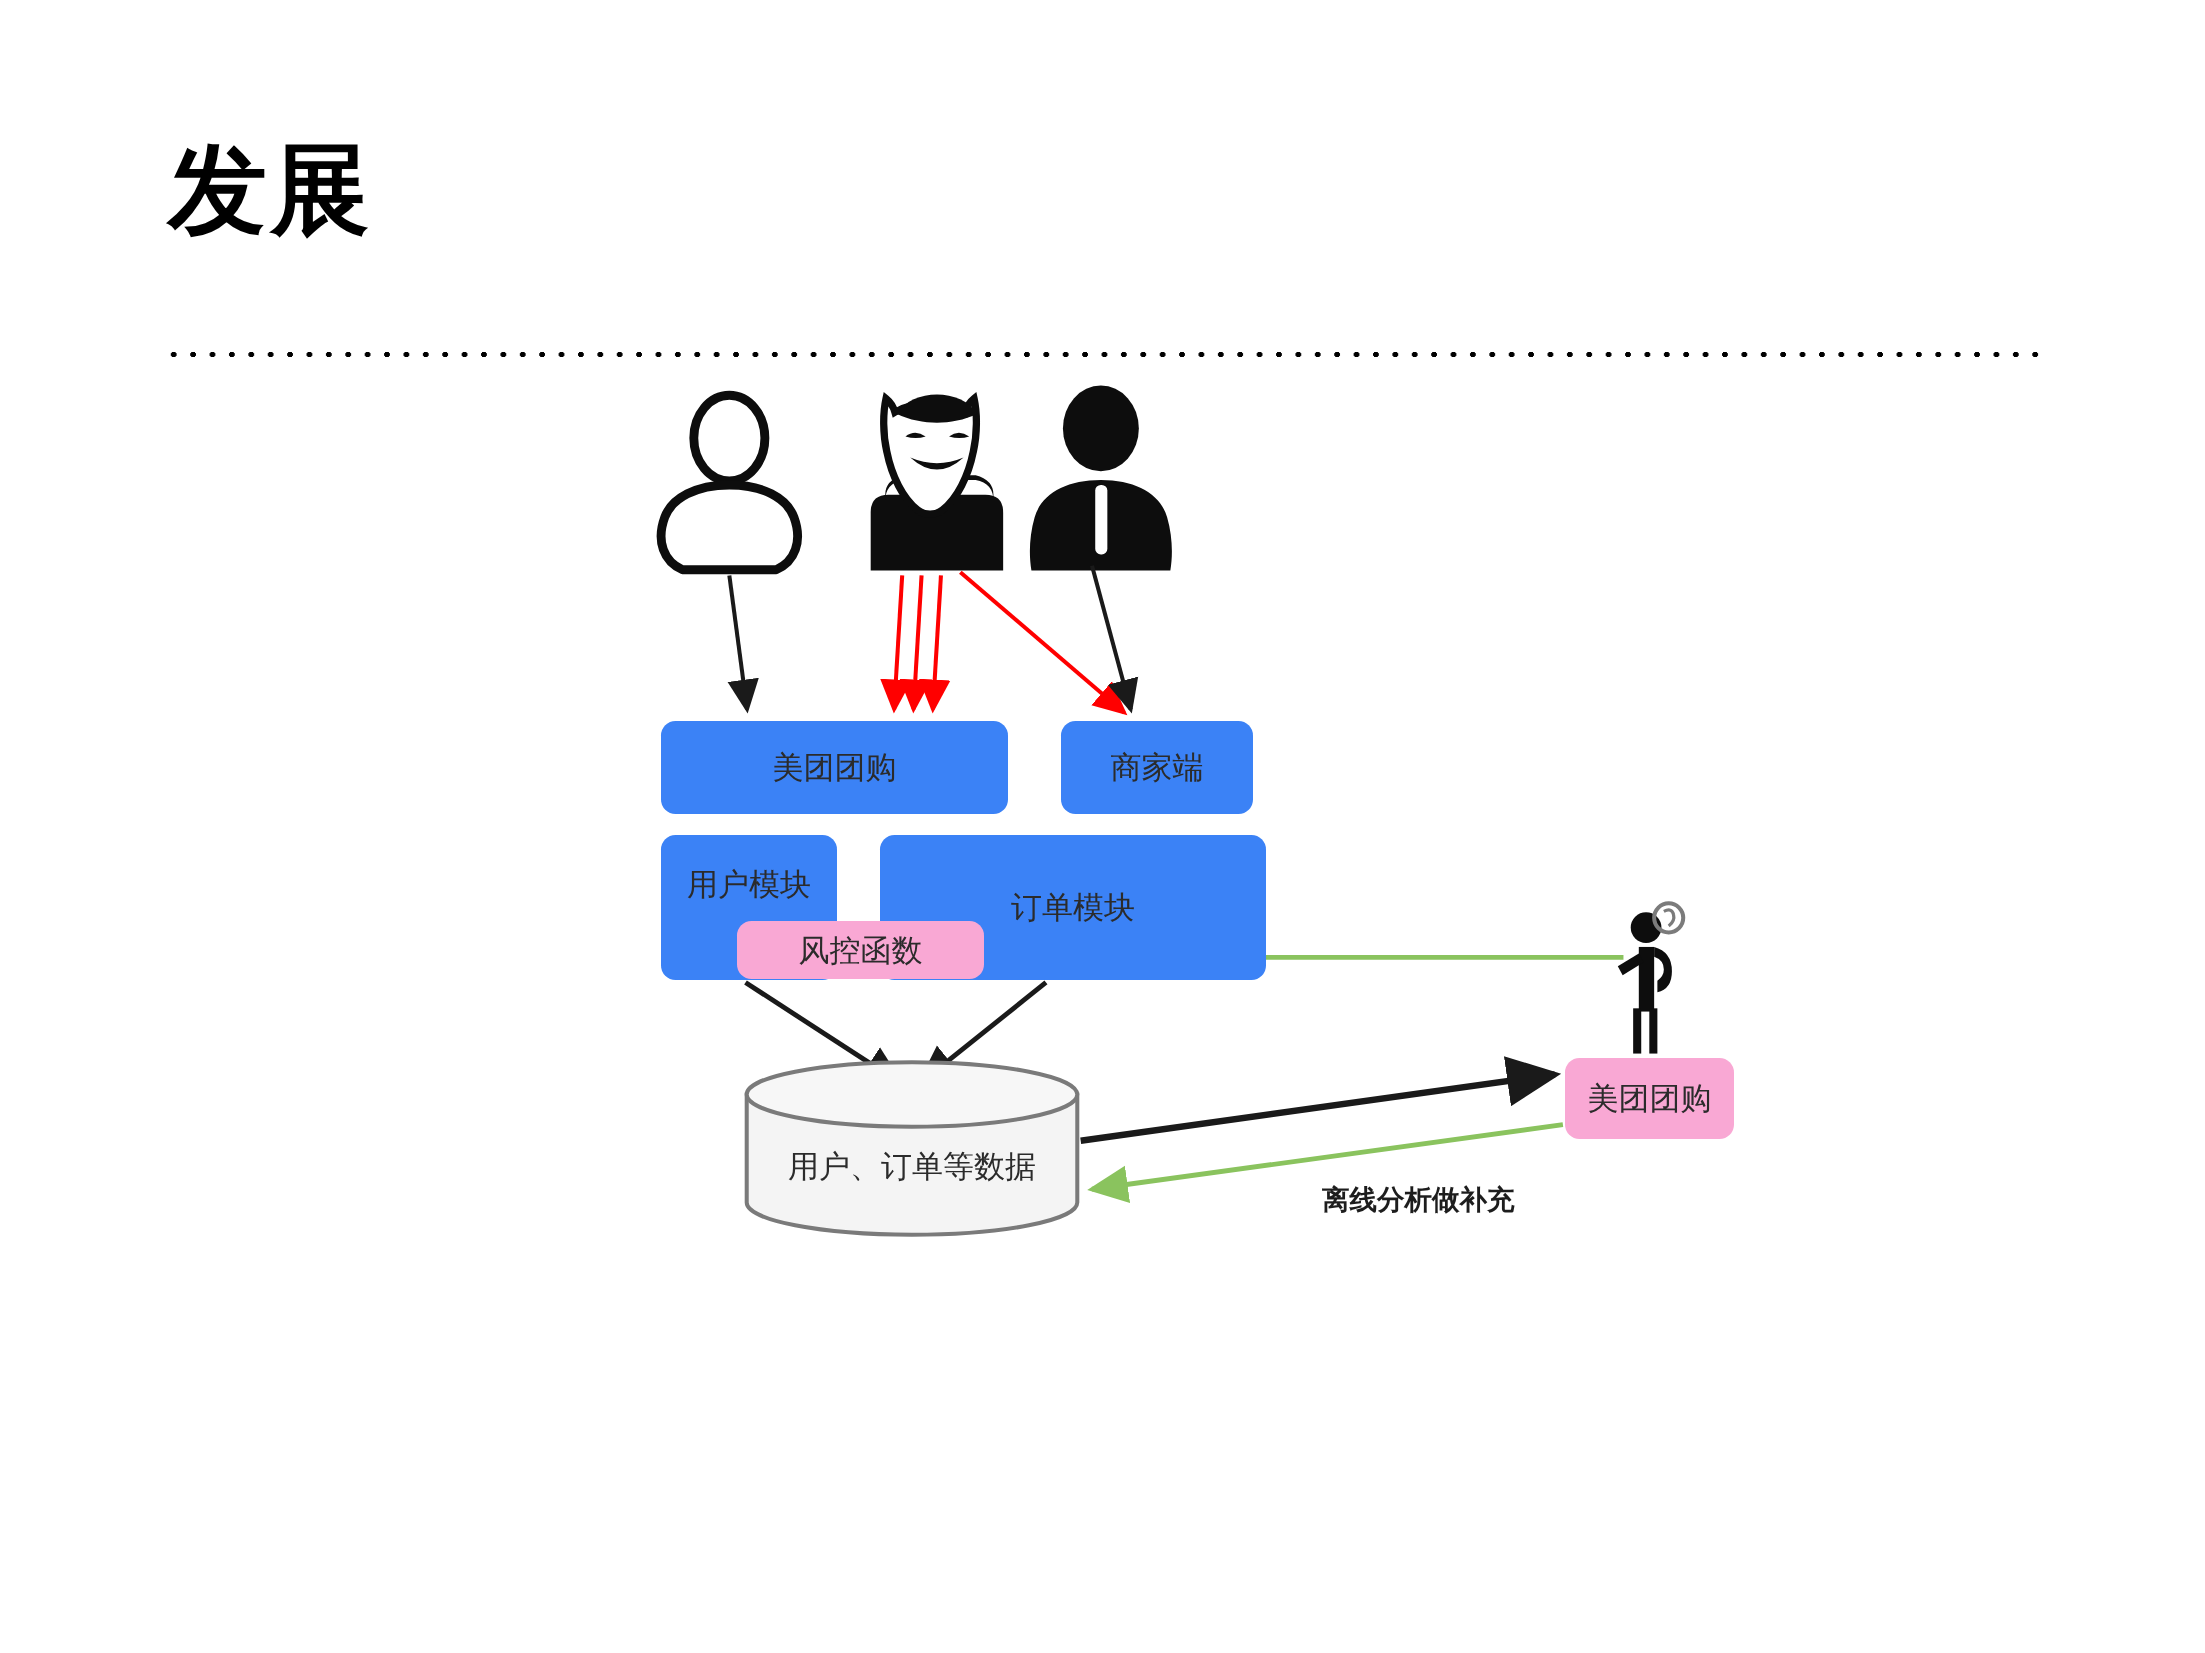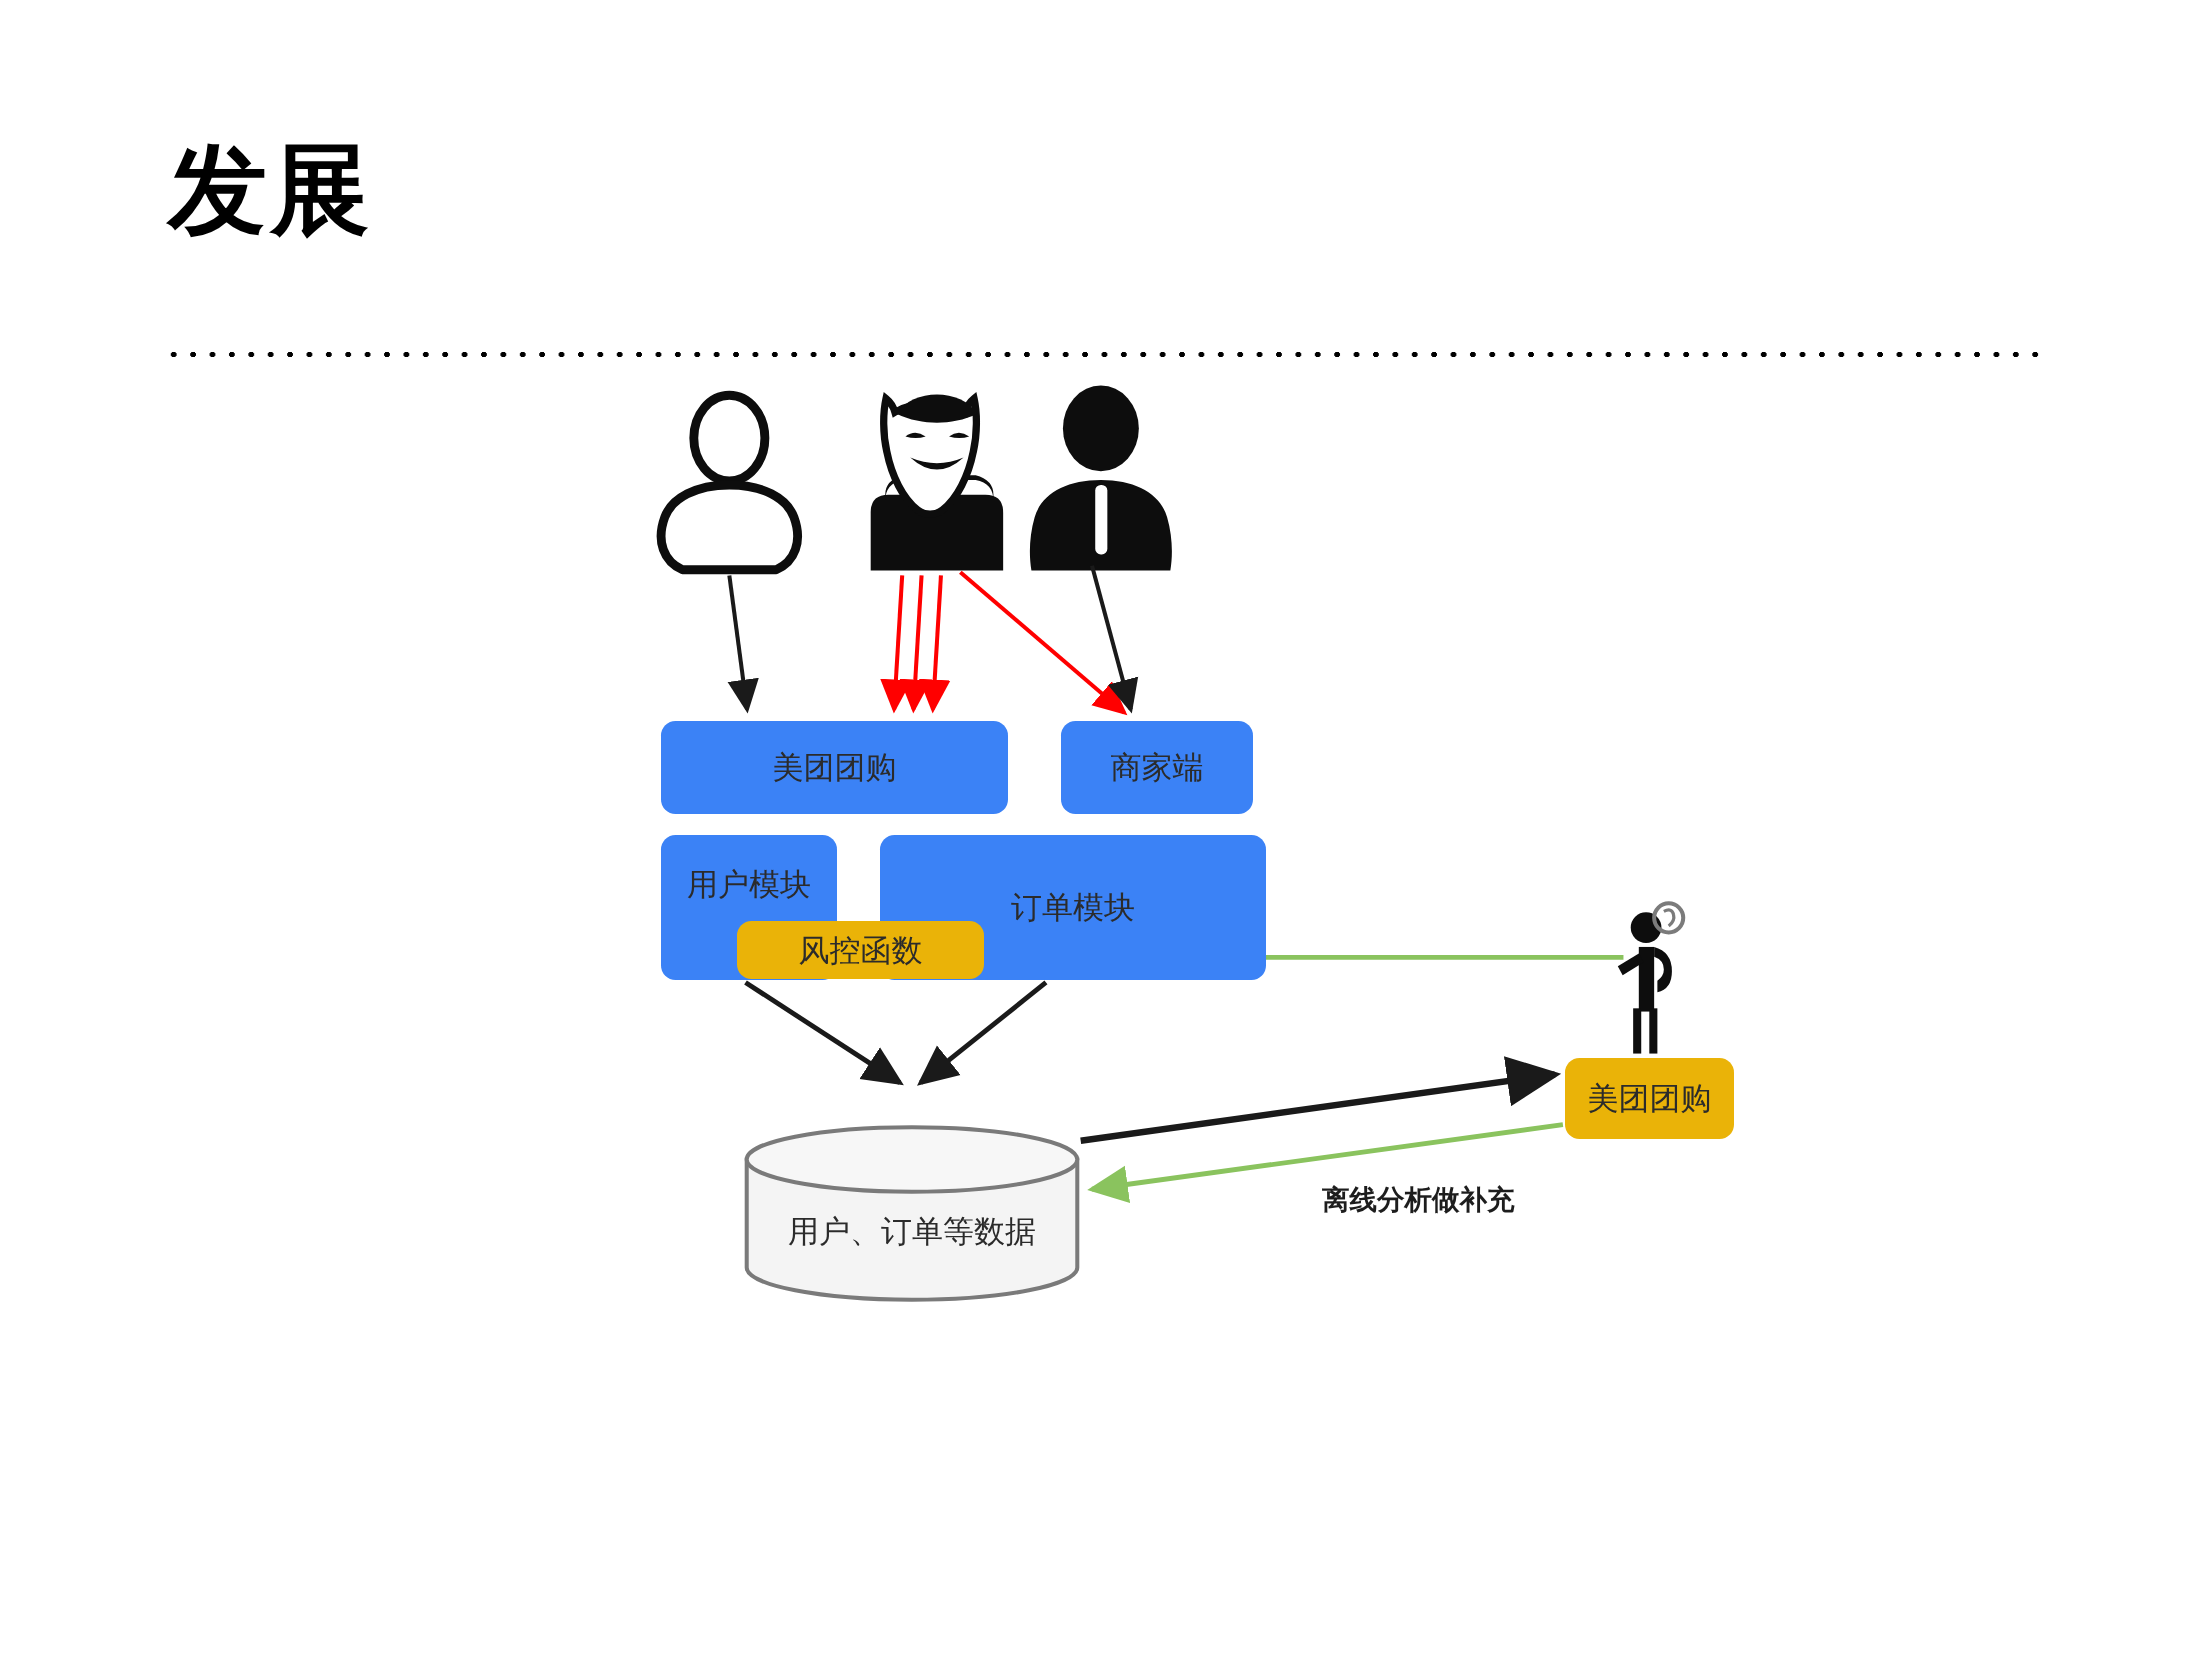--- a/index.html
+++ b/index.html
@@ -60,21 +60,21 @@
 
   
   .node-box {
     position: absolute;
     border-radius: 14.5px;
     box-sizing: border-box;
     display: flex;
     justify-content: center;
   }
   .node-box.blue { background: #3b82f6; }
-  .node-box.green { background: #eab308; }
+  .node-box.green { background: #f9a8d4; }
 
   .node-label {
     font-size: 31px;
     color: #2b2b2b;
     line-height: 1;
     white-space: nowrap;
     font-family: "Liberation Sans", "DejaVu Sans", sans-serif;
   }
 
   
@@ -104,21 +104,21 @@
   #box-data-analysis {
     left: 1565px; top: 1058px; width: 169px; height: 81px;
     align-items: center;
     z-index: 5;
   }
 
   
   #datastore {
     position: absolute;
     left: 743px;
-    top: 1124px;
+    top: 1059px;
     width: 338px;
     height: 179px;
   }
   #datastore-label {
     position: absolute;
     left: 0;
     top: 87px;
     width: 338px;
     text-align: center;
     font-size: 31px;

